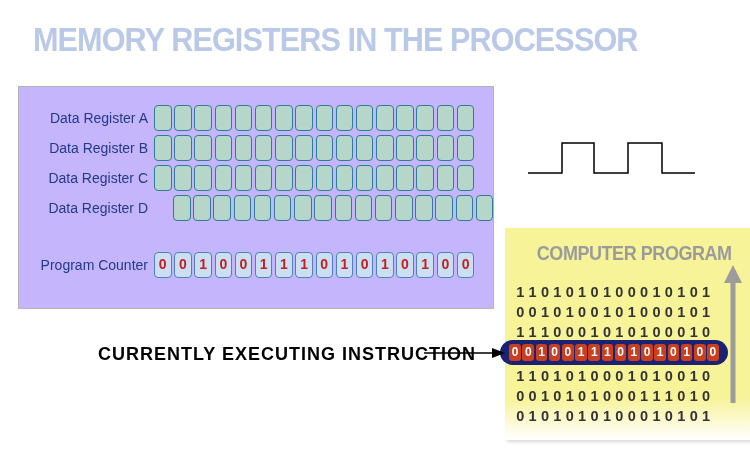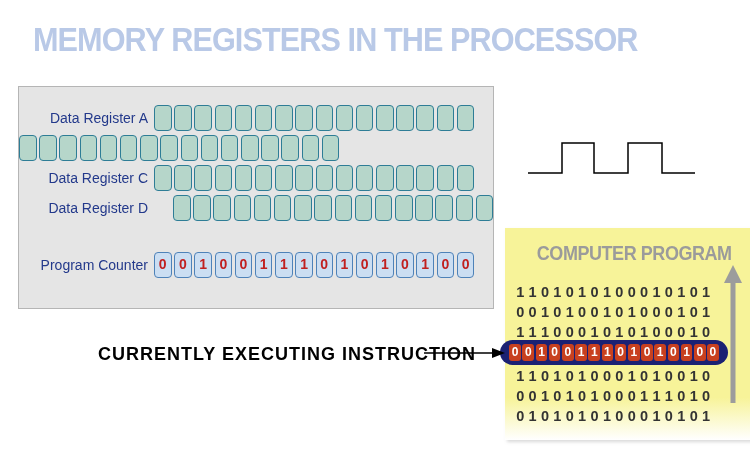--- a/index.html
+++ b/index.html
@@ -3,21 +3,21 @@
 <meta charset="utf-8">
 <style>
   html,body{margin:0;padding:0;background:#fff;}
   .stage{position:relative;width:750px;height:462px;background:#fff;overflow:hidden;
          font-family:"Liberation Sans",sans-serif;}
   
   .page-title{position:absolute;left:33px;top:20px;margin:0;font-size:34px;font-weight:bold;
     color:#b9c9e7;letter-spacing:-1px;white-space:nowrap;transform:scaleX(0.9);transform-origin:left center;}
   
   .reg-panel{position:absolute;left:18px;top:86px;width:474px;height:221px;
-    background:#e5e5e5;border:1px solid #b5b5b5;}
+    background:#c4b5fd;border:1px solid #b5b5b5;}
   .reg-row,.pc-row{position:absolute;left:0;display:flex;align-items:center;height:26px;}
   .reg-row:nth-child(1){top:18px;} .reg-row:nth-child(2){top:48px;}
   .reg-row:nth-child(3){top:78px;} .reg-row:nth-child(4){top:108px;gap:19px;}
   .pc-row{top:165px;}
   .reg-label{display:inline-block;width:129px;text-align:right;padding-right:6px;
     font-size:14px;color:#23398b;white-space:nowrap;}
   .cellstrip{display:inline-flex;}
   .cell{box-sizing:border-box;width:17.5px;height:26px;margin-right:2.7px;
     border-radius:4px;display:inline-block;}
   .cell.teal{background:#b6d6ca;border:1.5px solid #2e7d96;}
@@ -72,20 +72,21 @@
             <span class="cell teal"></span>
             <span class="cell teal"></span>
             <span class="cell teal"></span>
             <span class="cell teal"></span>
             <span class="cell teal"></span>
             <span class="cell teal"></span>
             <span class="cell teal"></span>
           </span>
         </div>
         <div class="reg-row">
+          <span class="reg-label">Data Register B</span>
           <span class="cellstrip">
             <span class="cell teal"></span>
             <span class="cell teal"></span>
             <span class="cell teal"></span>
             <span class="cell teal"></span>
             <span class="cell teal"></span>
             <span class="cell teal"></span>
             <span class="cell teal"></span>
             <span class="cell teal"></span>
             <span class="cell teal"></span>

